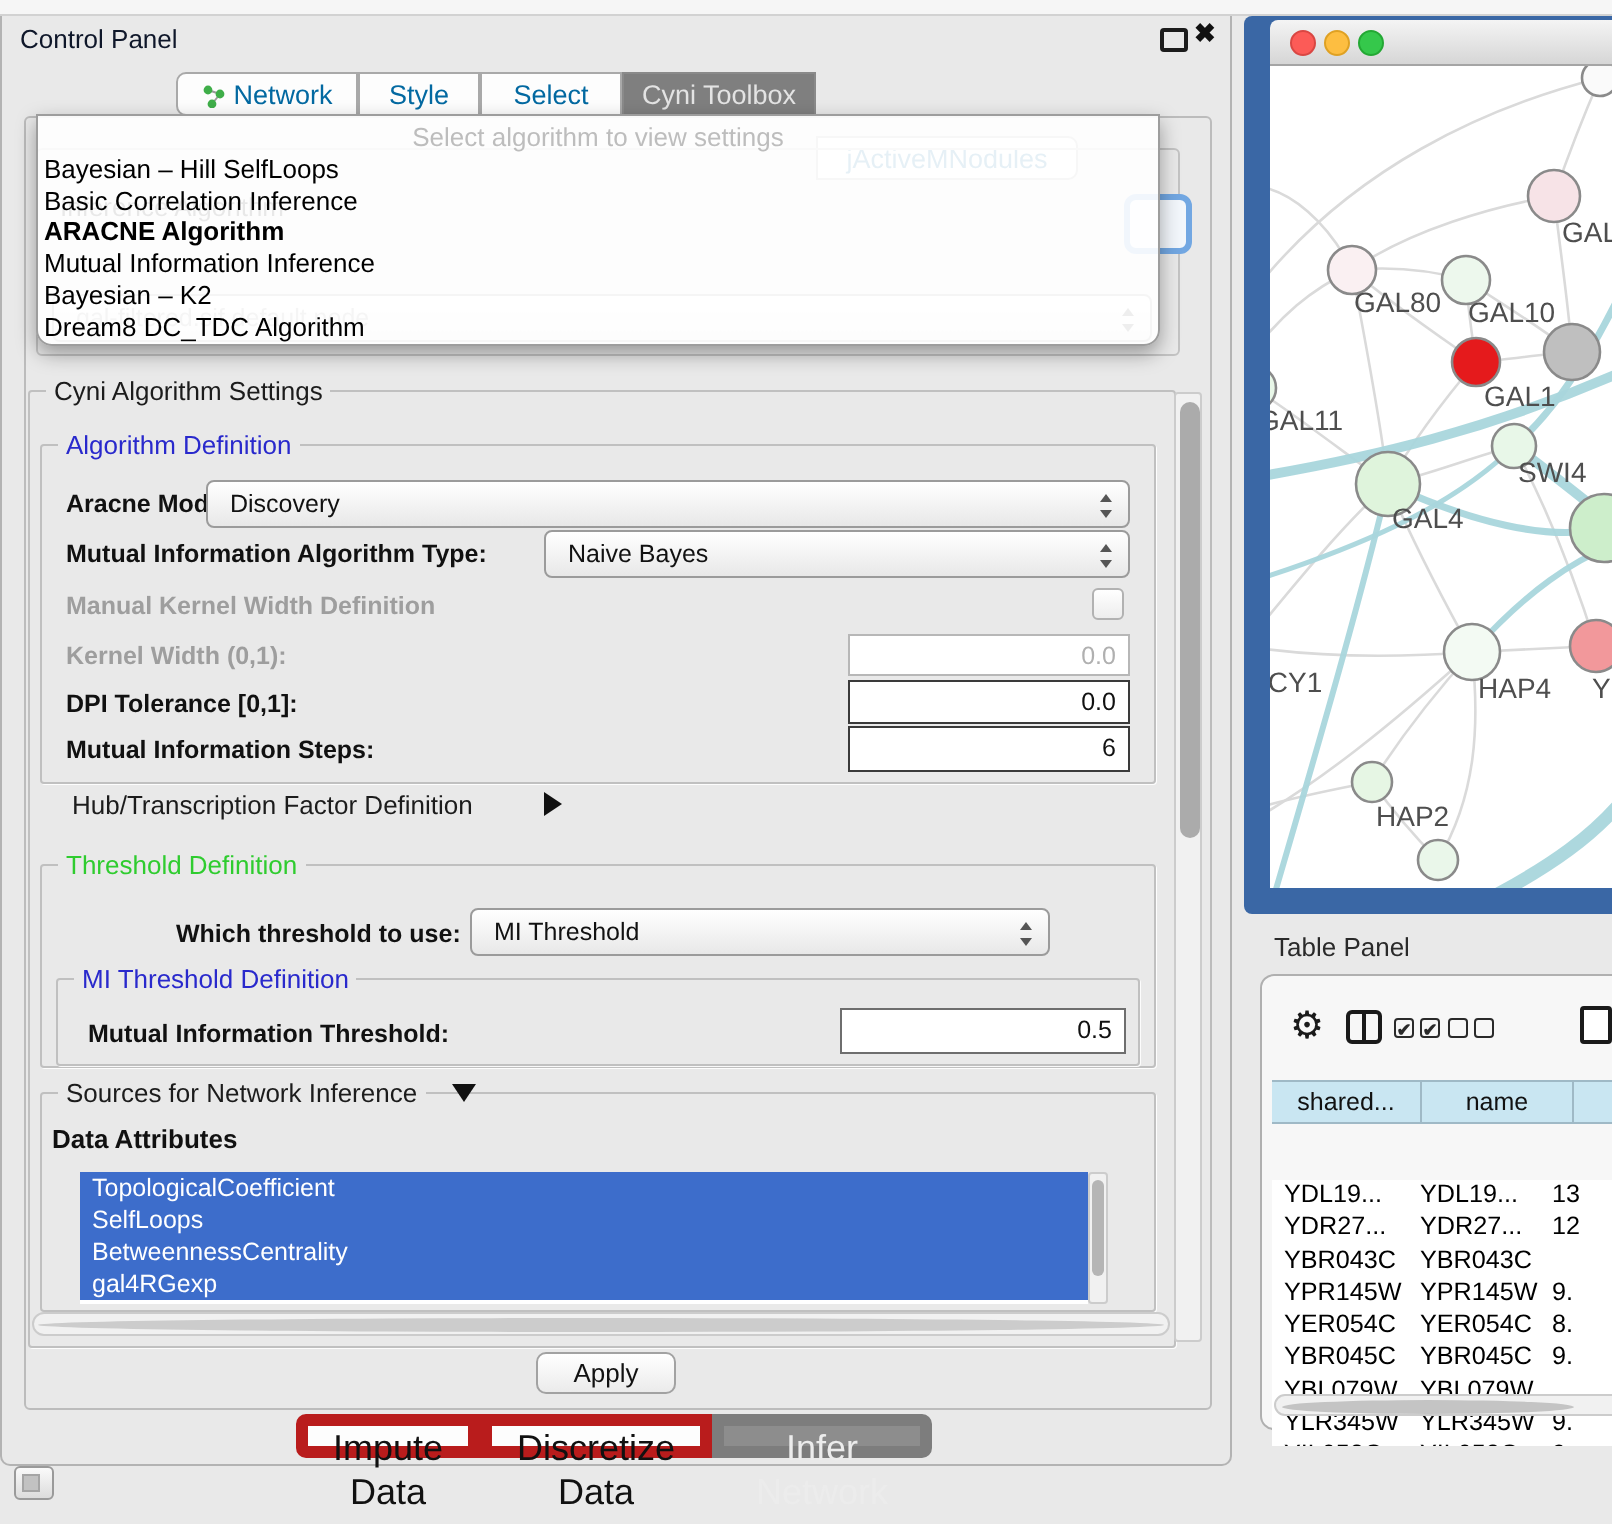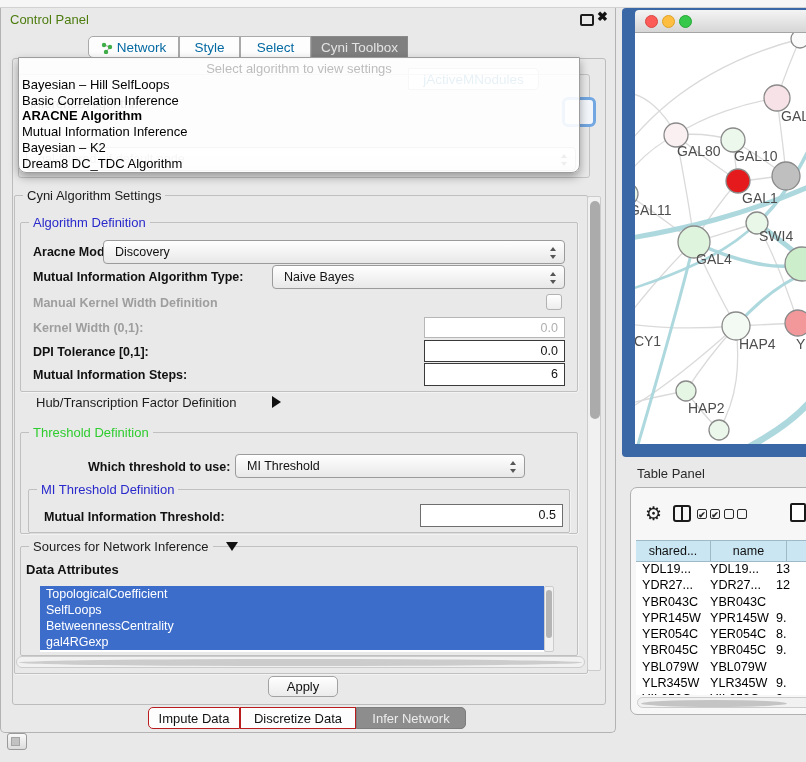--- a/index.html
+++ b/index.html
@@ -3,21 +3,21 @@
 <meta charset="utf-8">
 <style>
   html,body{margin:0;padding:0;background:#d9d9d9;}
   #root{position:relative;width:806px;height:762px;overflow:hidden;background:#e9e9e9;
         font-family:"Liberation Sans",sans-serif;-webkit-font-smoothing:antialiased;}
   .abs{position:absolute;}
   
   .top-strip{left:0;top:0;width:806px;height:7px;background:#f6f6f6;border-bottom:1px solid #d2d2d2;}
   .cp{left:0;top:8px;width:616px;height:725px;background:#e9e9e9;border:1px solid #b3b3b3;
       border-top:none;border-radius:0 0 5px 5px;box-sizing:border-box;}
-  .cp-title{left:10px;top:12px;font-size:13px;color:#4d7c0f;}
+  .cp-title{left:10px;top:12px;font-size:13px;color:#0f172a;}
   .float-btn{left:580px;top:14px;width:10px;height:8px;border:2px solid #1c1c1c;border-radius:2px;}
   .close-btn{left:597px;top:9px;font-size:13px;font-weight:bold;color:#111;}
   .cp-inner{left:12px;top:58px;width:592px;height:645px;border:1px solid #bcbcbc;border-radius:3px;background:#e9e9e9;}
   
   .tab{top:36px;height:22px;line-height:22px;text-align:center;font-size:13.5px;color:#0369a1;
        background:#fdfdfd;border:1px solid #a9a9a9;box-sizing:border-box;}
   .tab.first{border-radius:5px 0 0 5px;}
   .tab.last{border-radius:0 5px 5px 0;margin-top:32px;}
   .tab.sel{background:var(--tab-sel);color:#e3e3e3;border-color:#8a8a8a;}
   .net-tab-icon{display:inline-block;vertical-align:-2px;margin-right:4px;}
@@ -58,22 +58,22 @@
   .tri-down{width:0;height:0;border-left:6.5px solid transparent;border-right:6.5px solid transparent;border-top:9px solid #111;}
   
   .sb-track{background:#f1f1f1;border:1px solid #cccccc;border-radius:6px;box-sizing:border-box;}
   .sb-thumb{background:#ababab;border-radius:5px;}
   .sb-thumb.light{background:#cccccc;}
   
   .attr-item{background:var(--sel-blue);color:#fff;font-size:12.5px;line-height:16px;padding-left:6px;white-space:nowrap;}
   
   .btn{background:linear-gradient(#ffffff,#ebebeb);border:1px solid #a2a2a2;border-radius:5px;
        font-size:13px;color:#111;text-align:center;box-sizing:border-box;}
-  .btab{top:707px;height:22px;line-height:22px;text-align:center;font-size:13px;color:#111;
-        background:#fdfdfd;border:1px solid #b91c1c;box-sizing:border-box;}
+  .btab{top:707px;height:22px;line-height:22px;text-align:center;font-size:18px;color:#111;
+        background:#fdfdfd;border:6px solid #b91c1c;box-sizing:border-box;}
   .btab.first{border-radius:5px 0 0 5px;}
   .btab.last{border-radius:0 5px 5px 0;}
   .btab.sel{background:#8d8d8d;color:#ececec;border-color:#7d7d7d;}
   
   .net-win{left:622px;top:8px;width:188px;height:449px;background:var(--frame-blue);border-radius:4px 0 0 4px;overflow:hidden;}
   .net-titlebar{position:absolute;left:13px;top:2px;width:171px;height:22px;
                 background:linear-gradient(#f4f4f4,#d6d6d6);border-bottom:1px solid #a5a5a5;border-radius:4px 0 0 0;}
   .light{position:absolute;top:4.5px;width:13px;height:13px;border-radius:50%;box-sizing:border-box;}
   .net-canvas{position:absolute;left:13px;top:25px;width:171px;height:411px;background:#ffffff;overflow:hidden;}
   .edge{fill:none;stroke:#dadada;stroke-width:1.3;}
@@ -85,21 +85,21 @@
   .tp-box{left:630px;top:487px;width:190px;height:226px;background:#f7f7f7;border:1px solid #b0b0b0;border-radius:7px;}
   .gear{font-size:19px;color:#1a1a1a;line-height:19px;}
   .cols-icon{width:18px;height:17px;border:2px solid #1a1a1a;border-radius:3px;box-sizing:border-box;}
   .cols-icon:after{content:"";position:absolute;left:6px;top:0;width:2px;height:13px;background:#1a1a1a;}
   .cb{width:10px;height:10px;border:1.6px solid #2a2a2a;border-radius:2px;font-size:9px;line-height:10px;
       text-align:center;color:#2a2a2a;box-sizing:border-box;font-weight:bold;}
   .page-icon{width:16px;height:19px;border:2px solid #1a1a1a;border-radius:2px;box-sizing:border-box;background:#fff;}
   .thead{top:540px;height:22px;background:var(--hdr-blue);border-top:1px solid #9fb9c6;border-bottom:1px solid #9fb9c6;
          box-sizing:border-box;font-size:12.5px;color:#111;text-align:center;line-height:21px;}
   .thead.bd{border-left:1px solid #9fb9c6;}
-  #table-body{left:636px;top:562px;width:170px;height:133px;overflow:hidden;background:#fff;}
+  #table-body{left:636px;top:590px;width:170px;height:133px;overflow:hidden;background:#fff;}
   .trow{display:flex;height:16.3px;}
   .tcell{font-size:12.6px;color:#000;white-space:nowrap;overflow:hidden;}
   .tcell.c0{width:74px;padding-left:6px;box-sizing:border-box;}
   .tcell.c1{width:76px;padding-left:8px;box-sizing:border-box;}
   .tcell.c2{width:40px;padding-left:6px;box-sizing:border-box;}
   .mini-btn{left:7px;top:733px;width:18px;height:15px;border:1px solid #9a9a9a;border-radius:3px;
             background:linear-gradient(#fafafa,#dcdcdc);}
   .mini-btn:after{content:"";position:absolute;left:3px;top:3px;width:7px;height:7px;background:#c2c2c2;border:1px solid #a5a5a5;}
 </style>
 </head>

